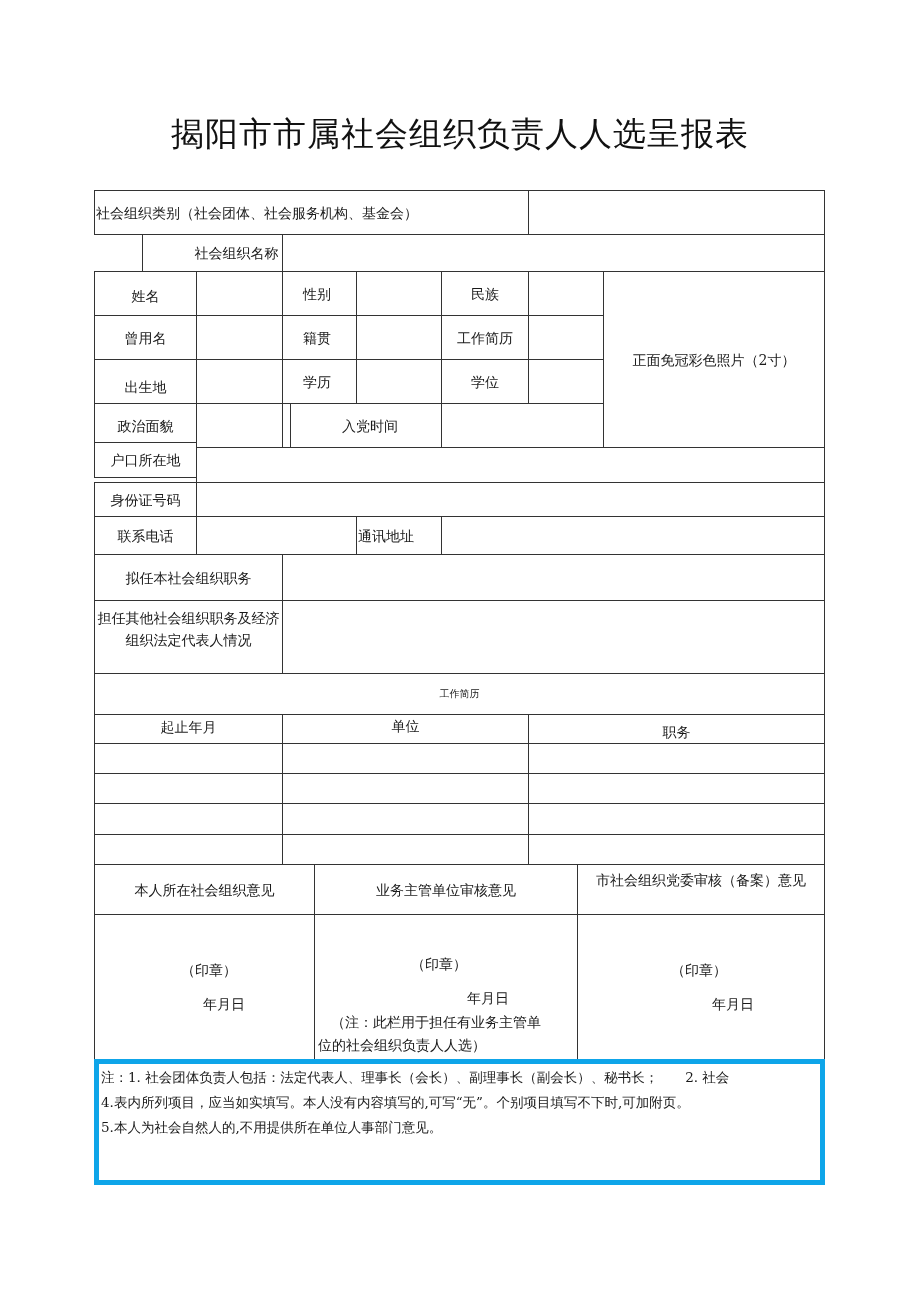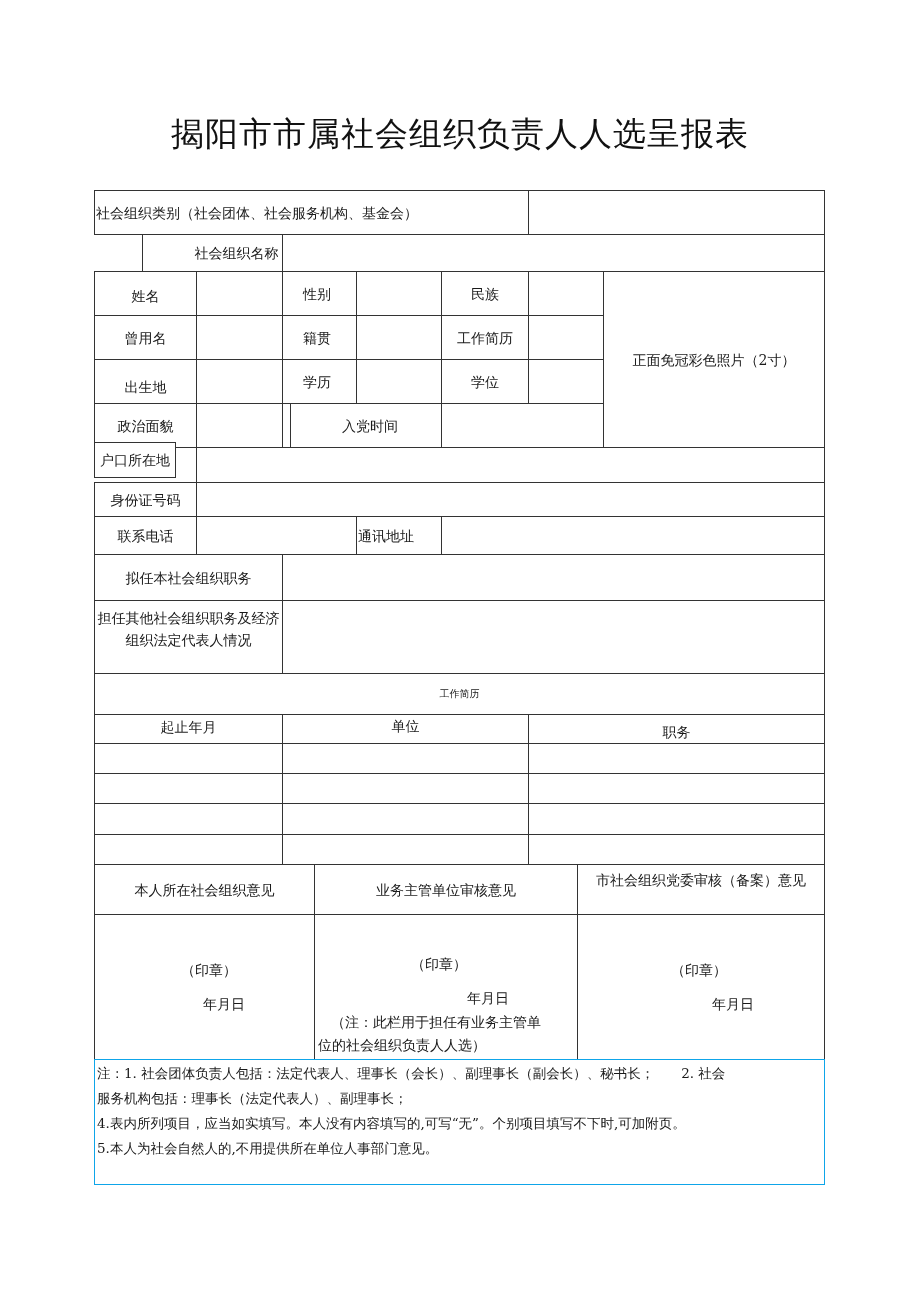--- a/index.html
+++ b/index.html
@@ -2,21 +2,21 @@
 <html><head>
 <meta charset="utf-8">
 <style>
   html, body { margin:0; padding:0; background:#ffffff; }
   body { width:920px; height:1301px; position:relative; font-family:"DejaVu Serif","Liberation Serif",serif; color:#1a1a1a; overflow:hidden; }
   .title { position:absolute; left:0; top:112px; width:920px; text-align:center; font-size:33px; letter-spacing:1px; font-weight:normal; color:#111; }
   .cell { position:absolute; border:1px solid #333; box-sizing:border-box; font-size:14px; display:flex; align-items:center; justify-content:center; text-align:center; line-height:22px; background:#fff; }
   .left { justify-content:flex-start; text-align:left; padding-left:1px; }
   .bold { font-family:"DejaVu Sans","Liberation Sans",sans-serif; font-size:10px; }
   .top { align-items:flex-start; padding-top:6px; }
-  .notes { position:absolute; left:94px; top:1059px; width:731px; height:126px; border:1px solid #0ea5e9; box-sizing:border-box; font-size:13.5px; line-height:25px; padding:1px 2px; }
+  .notes { position:absolute; left:94px; top:1059px; width:731px; height:126px; border:5px solid #0ea5e9; box-sizing:border-box; font-size:13.5px; line-height:25px; padding:1px 2px; }
   .notes div { white-space:nowrap; }
 </style>
 </head>
 <body>
 
 <div class="title">揭阳市市属社会组织负责人人选呈报表</div>
 
 <div class="cell left" style="left:94px;top:190px;width:435px;height:45px;">社会组织类别（社会团体、社会服务机构、基金会）</div>
 <div class="cell" style="left:528px;top:190px;width:297px;height:45px;"></div>
 
@@ -44,21 +44,21 @@
 <div class="cell left" style="left:282px;top:359px;width:75px;height:45px;padding-left:20px;">学历</div>
 <div class="cell" style="left:356px;top:359px;width:86px;height:45px;"></div>
 <div class="cell" style="left:441px;top:359px;width:88px;height:45px;">学位</div>
 <div class="cell" style="left:528px;top:359px;width:76px;height:45px;"></div>
 
 <div class="cell" style="left:94px;top:403px;width:103px;height:45px;">政治面貌</div>
 <div class="cell" style="left:196px;top:403px;width:87px;height:45px;"></div>
 <div class="cell" style="left:282px;top:403px;width:160px;height:45px;margin-left:8px;">入党时间</div>
 <div class="cell" style="left:441px;top:403px;width:163px;height:45px;"></div>
 
-<div class="cell" style="left:94px;top:442px;width:82px;height:36px;">户口所在地</div>
+<div class="cell" style="left:94px;top:442px;width:103px;height:36px;">户口所在地</div>
 <div class="cell" style="left:196px;top:447px;width:629px;height:36px;"></div>
 
 <div class="cell" style="left:94px;top:482px;width:103px;height:35px;">身份证号码</div>
 <div class="cell" style="left:196px;top:482px;width:629px;height:35px;"></div>
 
 <div class="cell" style="left:94px;top:516px;width:103px;height:39px;">联系电话</div>
 <div class="cell" style="left:196px;top:516px;width:161px;height:39px;"></div>
 <div class="cell left" style="left:356px;top:516px;width:86px;height:39px;">通讯地址</div>
 <div class="cell" style="left:441px;top:516px;width:384px;height:39px;"></div>
 
@@ -104,16 +104,15 @@
   <div style="position:absolute;left:16px;top:96px;white-space:nowrap;">（注：此栏用于担任有业务主管单</div>
   <div style="position:absolute;left:3px;top:119px;white-space:nowrap;">位的社会组织负责人人选）</div>
 </div>
 <div class="cell" style="left:577px;top:914px;width:248px;height:146px;display:block;">
   <div style="position:absolute;left:93px;top:44px;">（印章）</div>
   <div style="position:absolute;left:134px;top:78px;">年月日</div>
 </div>
 
 <div class="notes">
   <div>注：1. 社会团体负责人包括：法定代表人、理事长（会长）、副理事长（副会长）、秘书长；　　2. 社会</div>
-  <div>服务机构包括：理事长（法定代表人）、副理事长；</div>
   <div>4.表内所列项目，应当如实填写。本人没有内容填写的,可写“无”。个别项目填写不下时,可加附页。</div>
   <div>5.本人为社会自然人的,不用提供所在单位人事部门意见。</div>
 </div>
 
 </body></html>

